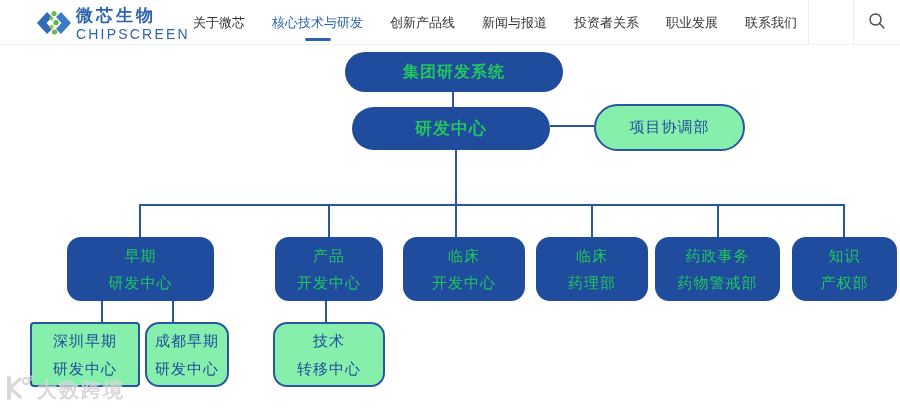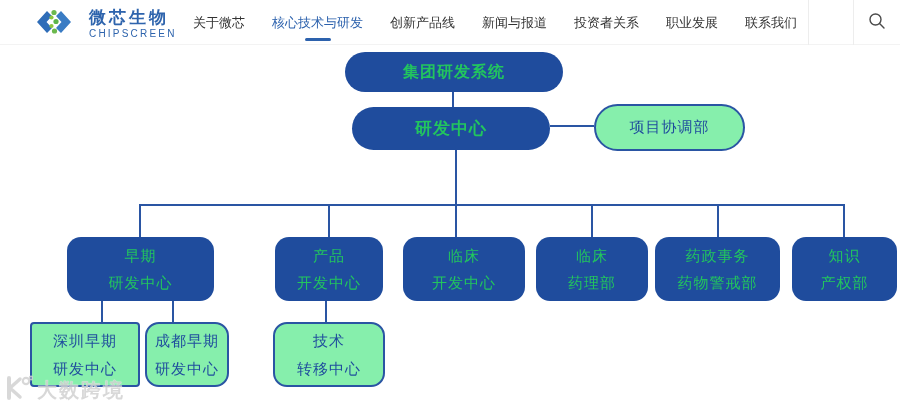--- a/index.html
+++ b/index.html
@@ -9,23 +9,23 @@
     --divider:#ededed;
     --watermark:#d2d2d2;
   }
   *{margin:0;padding:0;box-sizing:border-box;}
   body{background:#ffffff;font-family:"Liberation Sans","DejaVu Sans",sans-serif;}
   .page{position:relative;width:900px;height:411px;background:#fff;overflow:hidden;}
 
   
   .header{position:absolute;left:0;top:0;width:900px;height:45px;background:#fff;border-bottom:1px solid #f3f3f3;}
   .logo{position:absolute;left:36px;top:7px;display:flex;align-items:center;cursor:pointer;}
-  .logo-text{margin-left:17px;display:flex;flex-direction:column;line-height:1.1;}
+  .logo-text{margin-left:4px;display:flex;flex-direction:column;line-height:1.1;}
   .logo-cn{font-size:17px;font-weight:bold;color:#2e64ad;letter-spacing:3px;}
-  .logo-en{font-size:10px;color:#2e64ad;letter-spacing:2.2px;margin-top:1px;}
+  .logo-en{font-size:14px;color:#2e64ad;letter-spacing:2.2px;margin-top:1px;}
   .nav{position:absolute;left:193px;top:0;height:45px;display:flex;align-items:center;gap:27px;}
   .nav-item{font-size:13px;color:var(--nav-text);text-decoration:none;white-space:nowrap;cursor:pointer;position:relative;}
   .nav-item.active{color:#2d62ad;}
   .nav-item.active::after{content:"";position:absolute;left:50%;transform:translateX(-50%);bottom:-9px;width:26px;height:3px;background:#2d62ad;border-radius:2px;}
   .hdr-div{position:absolute;top:0;width:1px;height:45px;background:var(--divider);}
   .lang{position:absolute;left:808px;top:0;width:45px;height:45px;display:flex;align-items:center;justify-content:center;font-size:12px;color:#444;cursor:pointer;}
   .search{position:absolute;left:853px;top:0;width:47px;height:45px;display:flex;align-items:center;justify-content:center;cursor:pointer;}
 
   
   .chart{position:absolute;left:0;top:45px;width:900px;height:366px;}

